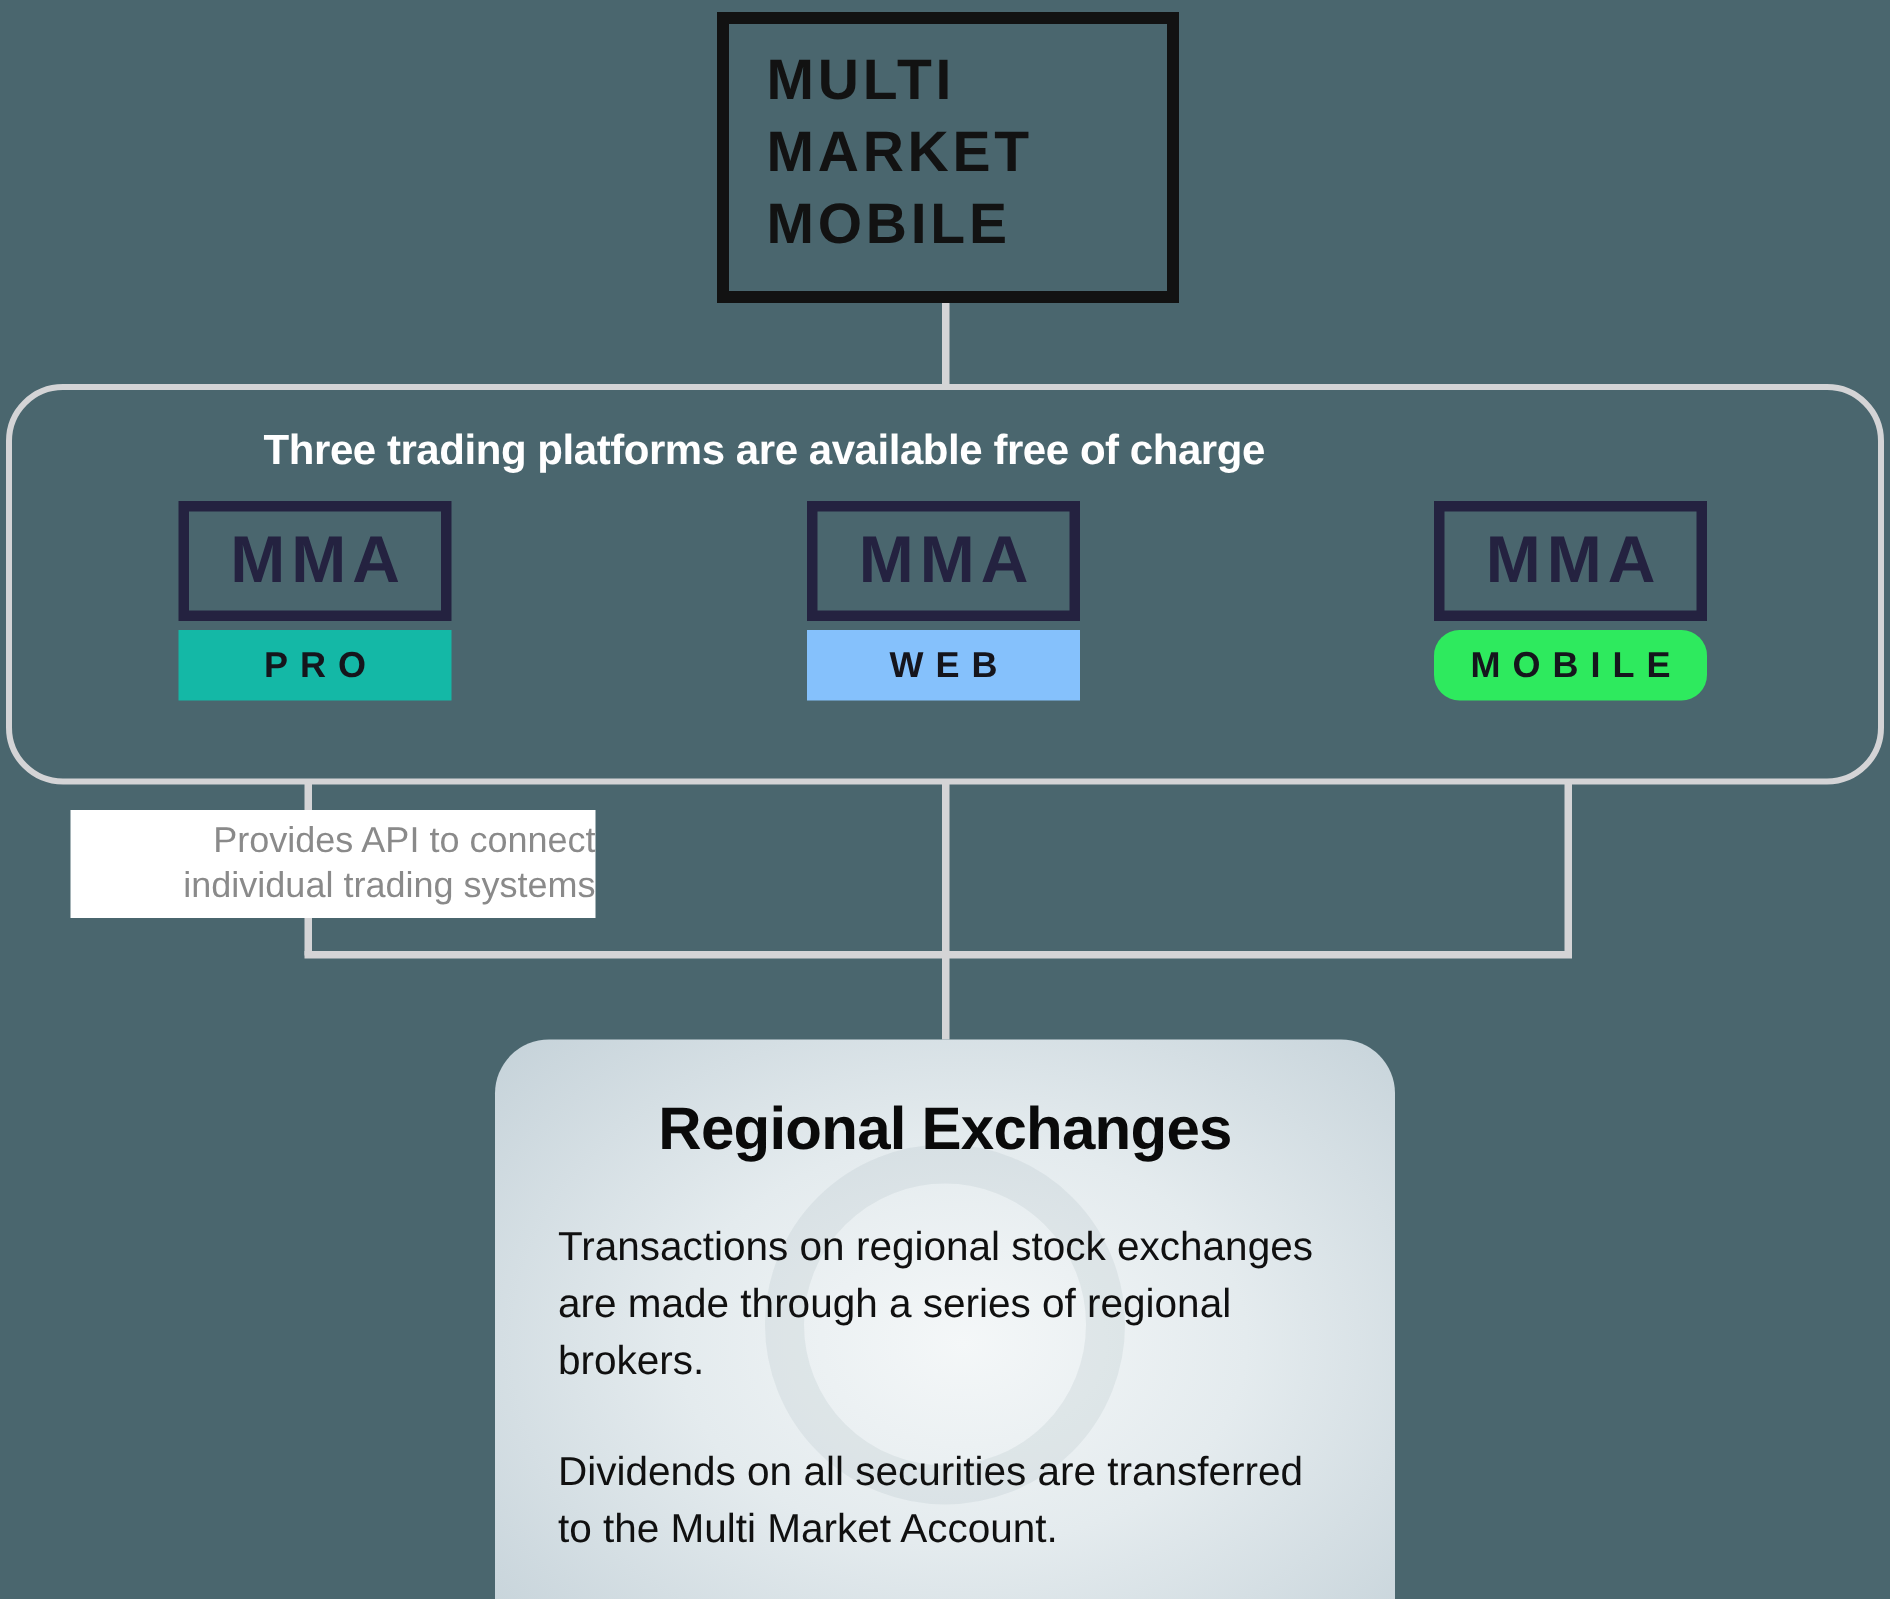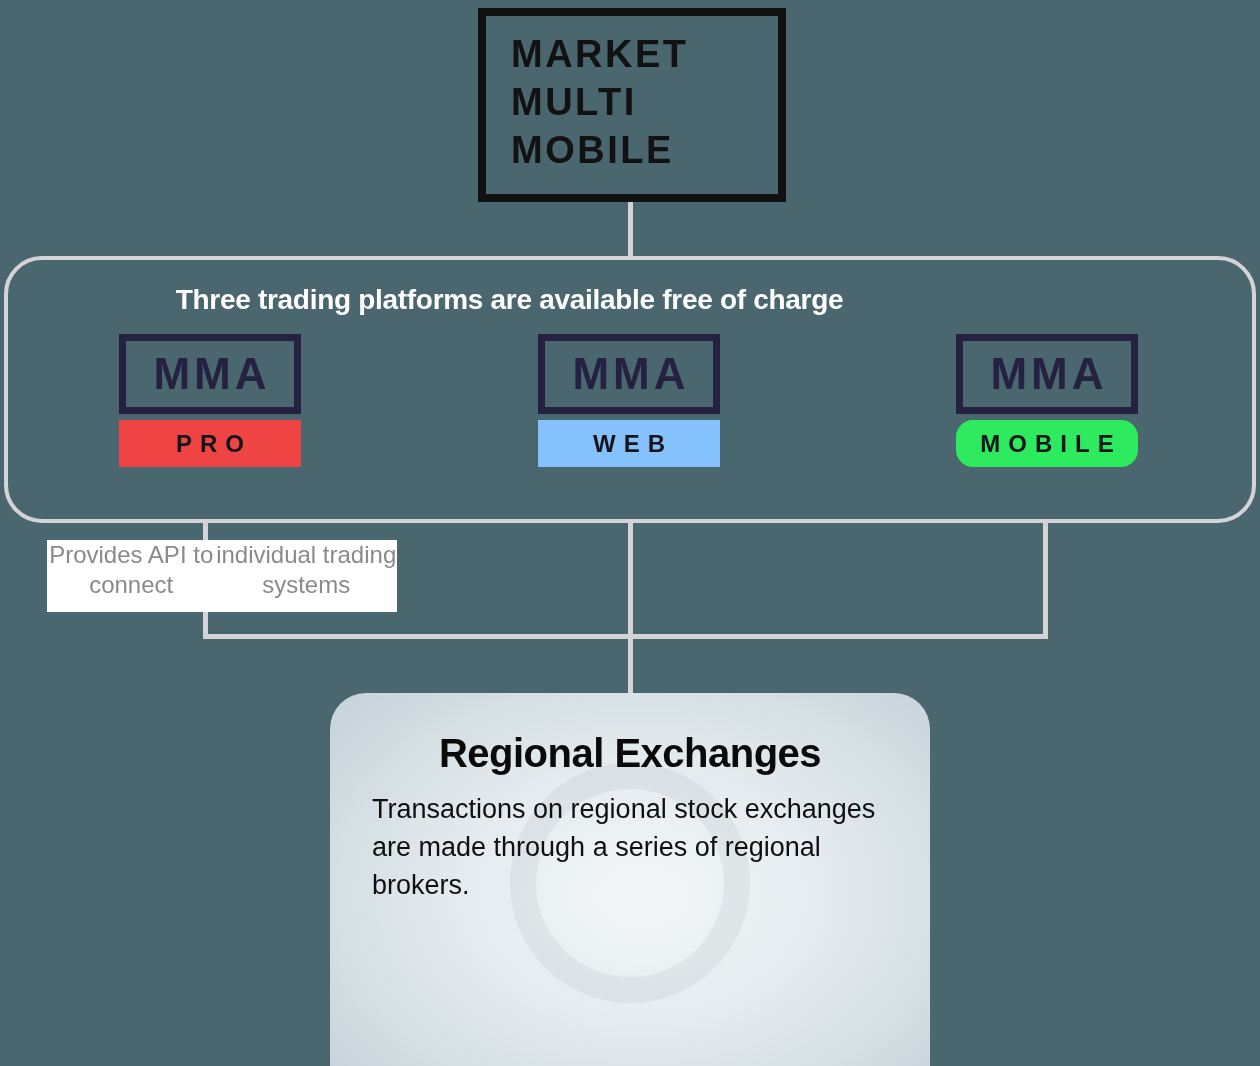--- a/index.html
+++ b/index.html
@@ -68,22 +68,22 @@
   .platform-label {
     font-size: 24px; font-weight: 600; letter-spacing: 8px; padding-left: 8px;
     color: #15151c; line-height: 1;
   }
 
   
   .api-note {
     position: absolute; left: 47px; top: 540px;
     width: 350px; height: 72px;
     background: #ffffff;
-    display: flex; flex-direction: row;
-    align-items: flex-start; justify-content: center;
+    display: flex; flex-direction: column;
+    align-items: flex-end; justify-content: center;
     z-index: 5;
   }
   .api-note-line {
     font-size: 24px; line-height: 30px; color: #8a8a8a;
     text-align: center;
   }
 
   
   .regional-box {
     position: absolute; left: 330px; top: 693px;
@@ -102,46 +102,46 @@
   }
   .regional-title {
     position: relative;
     margin: 38px 0 0 0;
     text-align: center;
     font-size: 40px; font-weight: 700; letter-spacing: -0.5px;
     color: #0a0a0a;
   }
   .regional-paragraph {
     position: relative;
-    margin: 14px 42px 0 42px;
+    margin: 36px 42px 0 42px;
     font-size: 27px; line-height: 38px;
     color: #101010;
   }
 </style>
 </head>
 <body>
 
 <div class="stage">
 
   <div class="logo-box">
+    <div class="logo-line">MULTI</div>
     <div class="logo-line">MARKET</div>
-    <div class="logo-line">MULTI</div>
     <div class="logo-line">MOBILE</div>
   </div>
 
   <div class="line logo-connector"></div>
 
   <div class="panel"></div>
   <div class="panel-title">Three trading platforms are available free of charge</div>
 
   <div class="platform platform-pro">
     <div class="mma-box">
       <span class="mma-text">MMA</span>
     </div>
-    <div class="platform-strip" style="background-color: #ef4444;">
+    <div class="platform-strip" style="background-color: #14b8a6;">
       <span class="platform-label">PRO</span>
     </div>
   </div>
 
   <div class="platform platform-web">
     <div class="mma-box">
       <span class="mma-text">MMA</span>
     </div>
     <div class="platform-strip" style="background-color: rgb(133, 193, 252); text-align: center;">
       <span class="platform-label">WEB</span>
@@ -165,15 +165,16 @@
 
   <div class="api-note">
     <div class="api-note-line">Provides API to connect</div>
     <div class="api-note-line">individual trading systems</div>
   </div>
 
   <div class="regional-box">
     <div class="regional-watermark"></div>
     <div class="regional-title">Regional Exchanges</div>
     <div class="regional-paragraph">Transactions on regional stock exchanges are made through a series of regional brokers.</div>
+    <div class="regional-paragraph">Dividends on all securities are transferred to the Multi Market Account.</div>
   </div>
 
 </div>
 
 </body></html>

